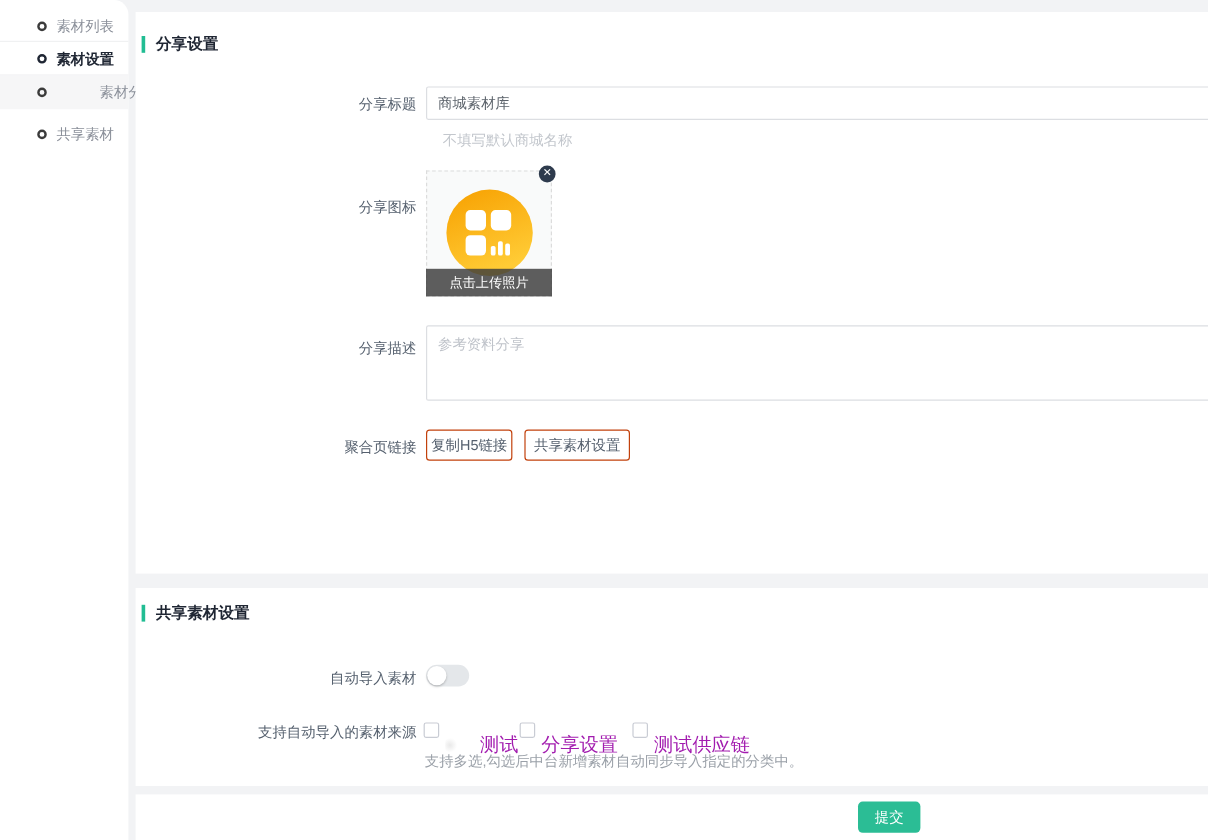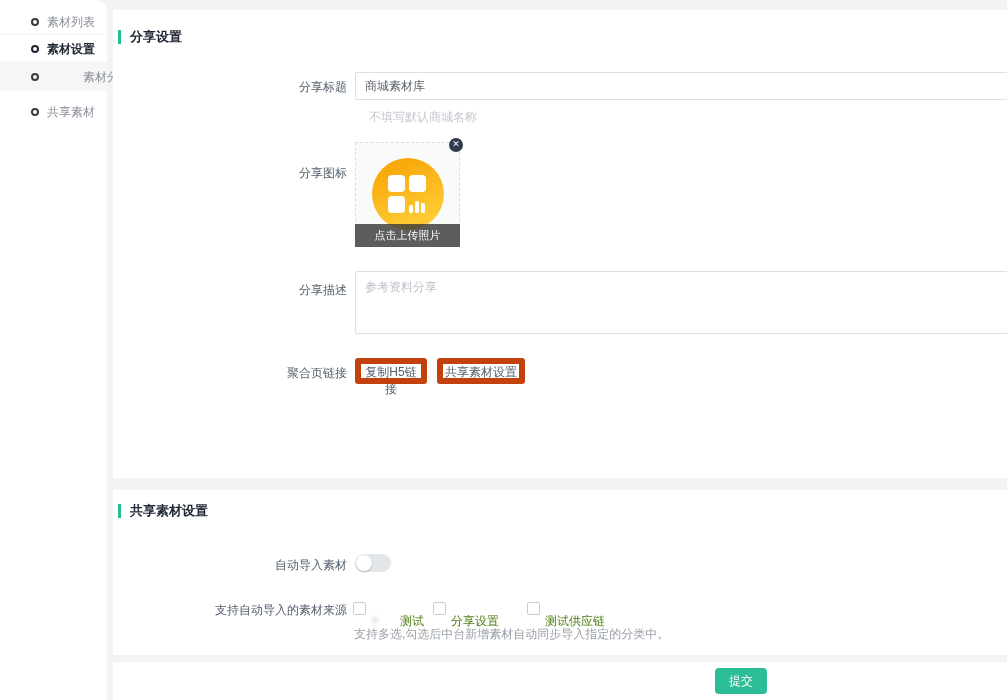--- a/index.html
+++ b/index.html
@@ -48,36 +48,36 @@
     border-radius:50%; background:#2e3b4d; color:#fff; font-size:9px; line-height:13px;
     text-align:center; cursor:pointer; }
 
   .txt-area { position:absolute; left:242px; right:-2px; top:261px; height:63px;
     border:1px solid #dcdee2; border-radius:2px; font-size:12px; color:#5c636b;
     padding:7px 9px; resize:none; outline:none;
     font-family:"Liberation Sans","DejaVu Sans",sans-serif; }
   .txt-area::placeholder { color:#bfc3ca; }
 
   .copy-btn { position:absolute; top:348px; height:26px; background:#fff;
-    border:6px solid #c2410c; border-radius:3px; font-size:12px; color:#55606e;
+    border:1px solid #c2410c; border-radius:3px; font-size:12px; color:#55606e;
     cursor:pointer; font-family:"Liberation Sans","DejaVu Sans",sans-serif; }
   .copy-h5 { left:242px; width:72px; }
   .copy-mini { left:324px; width:88px; }
 
   
   .toggle { position:absolute; left:242px; top:64px; width:36px; height:18px;
     background:#e4e7ea; border-radius:9px; cursor:pointer; }
   .toggle .knob { position:absolute; left:1px; top:1px; width:16px; height:16px;
     background:#fff; border-radius:50%; box-shadow:0 1px 2px rgba(0,0,0,0.25); }
 
   .cb-group { position:absolute; top:110px; height:16px; display:flex;
     align-items:center; cursor:pointer; }
   .cb-box { width:13px; height:13px; border:1px solid #c9ccd4; border-radius:2px;
     background:#fff; margin-right:5px; flex:none; }
-  .cb-lbl { font-size:12px; color:#4d7c0f; white-space:nowrap;margin-top:26px; }
+  .cb-lbl { font-size:16px; color:#a21caf; white-space:nowrap;margin-top:26px; }
   .redact { display:inline-block; width:28px; height:14px; margin-right:1px;
     vertical-align:-2px; background:
       radial-gradient(circle at 4px 7px, #e9e9e9 0, #ffffff 6px); border-radius:3px; }
   .helper2 { position:absolute; left:241px; top:136px; font-size:12px; color:#9aa0a8; }
 
   
   .footer { position:absolute; left:113px; right:0; top:662px; height:38px; background:#fff; }
   .submit-btn { position:absolute; left:602px; top:6px; width:52px; height:26px;
     background:#2bbd95; border:none; border-radius:4px; color:#fff; font-size:12px;
     cursor:pointer; font-family:"Liberation Sans","DejaVu Sans",sans-serif; }

